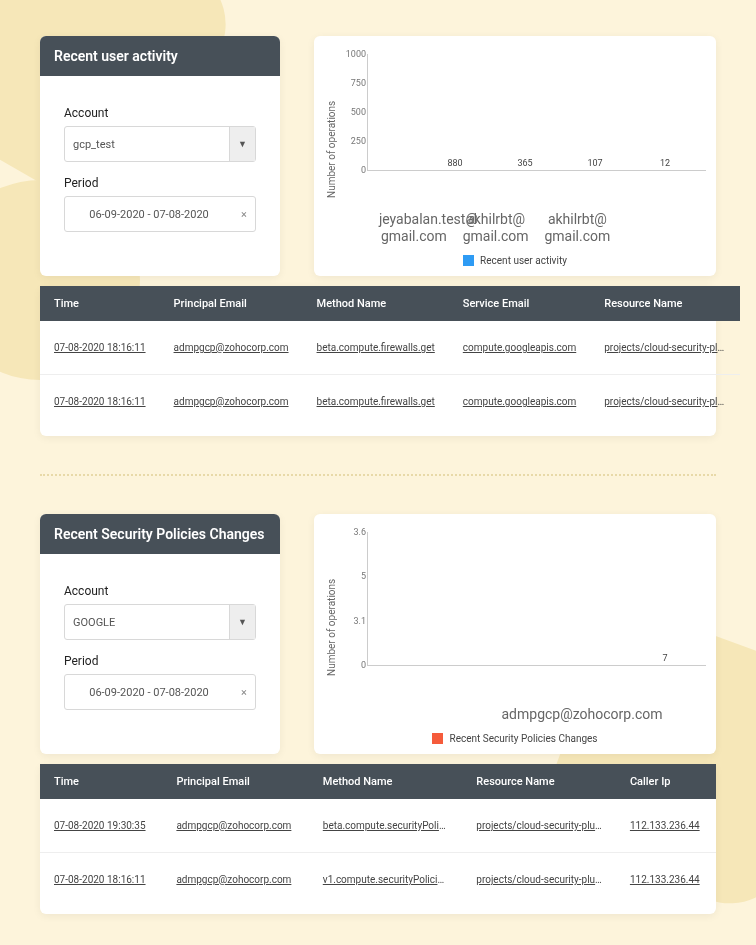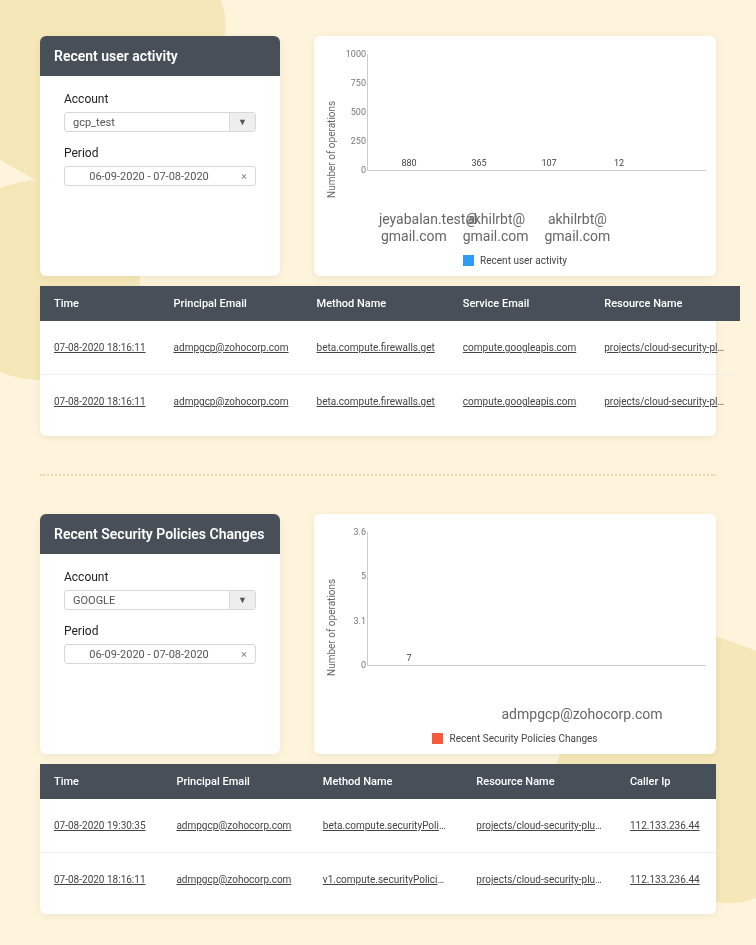--- a/index.html
+++ b/index.html
@@ -35,45 +35,45 @@
     background: #fff; border-radius: 6px;
     box-shadow: 0 2px 8px rgba(0,0,0,0.06);
   }
   .filter-card { width: 240px; min-height: 240px; }
   .chart-card { flex: 1; min-height: 240px; padding: 18px 10px 10px 10px; display:flex; flex-direction:column;}
   .card-header {
     background: #475058; color: #fff;
     padding: 12px 14px; font-size: 14px; font-weight: 600;
     border-top-left-radius: 6px; border-top-right-radius: 6px;
   }
-  .filter-body { padding: 16px 24px 20px 24px; }
+  .filter-body { padding: 30px 24px 20px 24px; }
   .field-label { font-size: 12px; color:#222; margin-bottom:6px; margin-top:14px;}
   .field-label:first-child { margin-top: 0; }
   .select-wrap, .date-wrap {
     display:flex; align-items:center;
-    border:1px solid #d8d8d8; border-radius:3px; height:20px;
+    border:1px solid #d8d8d8; border-radius:3px; height:36px;
     font-size:11px; color:#555; background:#fff;
   }
   .select-wrap .value { flex:1; padding:0 8px;}
   .select-wrap .chev {
     width:26px; height:100%; display:flex; align-items:center; justify-content:center;
     background:#eee; border-left:1px solid #d8d8d8; font-size:9px; color:#555;
   }
   .date-wrap .value { flex:1; padding:0 8px; text-align:center;}
   .date-wrap .clear { width:22px; text-align:center; color:#888; font-size:11px;}
   .chart-area { flex:1; display:flex; }
   .y-axis-label {
     writing-mode: vertical-rl; transform: rotate(180deg);
     font-size:10px; color:#666; text-align:center; padding:0 2px;
   }
   .plot { flex:1; display:flex; flex-direction:column; }
   .grid { flex:1; position:relative; border-left:1px solid #ccc; border-bottom:1px solid #ccc; margin-left:28px;}
   .ticks { position:absolute; left:-30px; top:0; bottom:0; width:28px;}
   .tick { position:absolute; width:100%; font-size:9px; color:#777; text-align:right; transform:translateY(-50%);}
-  .bars { position:absolute; left:0; right:0; bottom:0; top:0; display:flex; align-items:flex-end; justify-content:flex-start; padding:0 6px;}
+  .bars { position:absolute; left:0; right:0; bottom:0; top:0; display:flex; align-items:flex-end; justify-content:flex-end; padding:0 6px;}
   .bar-wrap { flex:1; max-width:70px; display:flex; flex-direction:column; align-items:center;}
   .bar-val { font-size:9px; color:#444; margin-bottom:2px;}
   .bar { width:42px; background:#2e9bf4; }
   .bar.orange { background:#f55b3b; }
   .x-labels { display:flex; justify-content:space-around; margin-left:28px; margin-top:4px; padding:0 6px;}
   .x-label { flex:1; max-width:70px; font-size:14px; color:#666; text-align:center; line-height:1.2;margin-top:36px;}
   .legend { display:flex; align-items:center; justify-content:center; gap:6px; margin-top:10px; font-size:10px; color:#444;}
   .legend .swatch { width:11px; height:11px; background:#2e9bf4;}
   .legend .swatch.orange { background:#f55b3b;}
 

